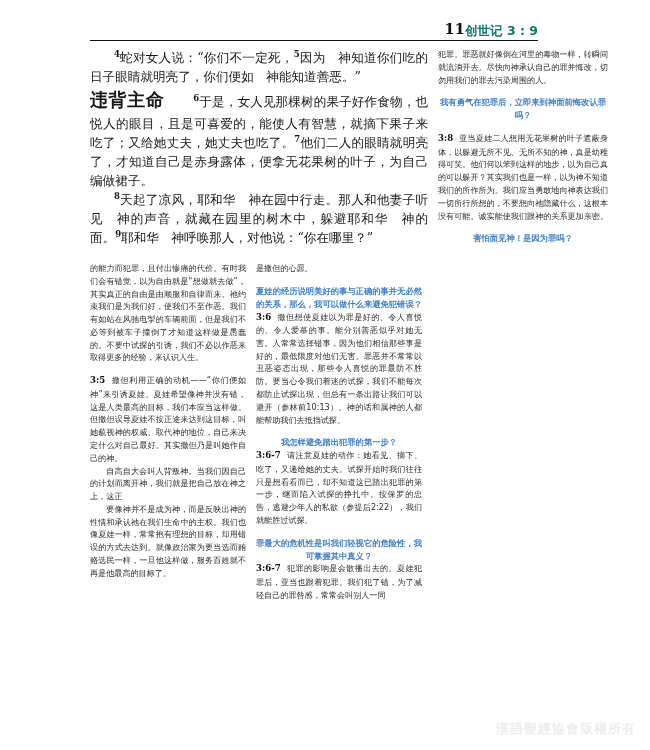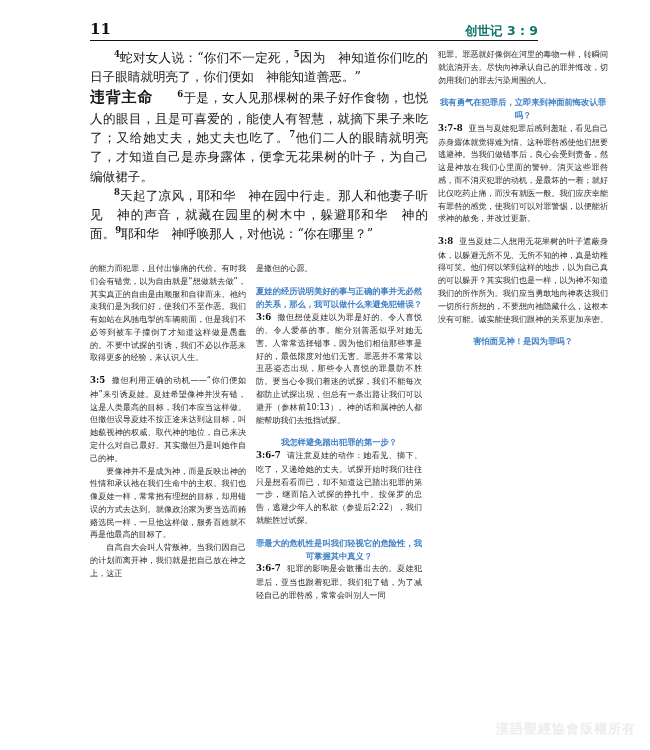--- a/index.html
+++ b/index.html
@@ -8,21 +8,21 @@
     background:#ffffff;
     font-family:"DejaVu Sans","Liberation Sans",sans-serif;
     position:relative;overflow:hidden;
     -webkit-font-smoothing:antialiased;
   }
   .page{position:absolute;left:0;top:0;width:650px;height:750px;}
 
   
   .header{
     position:absolute;left:90px;top:22px;width:448px;
-    display:flex;align-items:flex-end;justify-content:space-between;
+    display:flex;align-items:flex-end;justify-content:flex-end;
     padding-bottom:3px;border-bottom:1.6px solid #111;
   }
   .folio{
     font-family:"DejaVu Serif","Liberation Serif",serif;
     font-weight:bold;font-size:15px;color:#111;letter-spacing:0;
     line-height:1;
   }
   .running-head{
     font-family:"DejaVu Sans","Liberation Sans",sans-serif;
     font-weight:bold;font-size:12.5px;color:#0f766e;line-height:1;
@@ -32,21 +32,21 @@
   .scripture{
     position:absolute;left:90px;top:48px;width:338px;
     font-family:"DejaVu Serif","Liberation Serif",serif;
     font-size:12.6px;line-height:1.52;color:#17171a;
     text-align:justify;text-justify:inter-character;
   }
   .scripture p{margin:0;}
   .scripture .ind{text-indent:1.9em;}
   .vn{font-size:8.5px;vertical-align:super;font-weight:bold;line-height:0;}
   .sect-title{
-    font-weight:bold;font-size:15px;letter-spacing:.5px;
+    font-weight:bold;font-size:18px;letter-spacing:.5px;
     margin-right:1.6em;
   }
 
   
   .col{
     position:absolute;
     font-size:8.1px;line-height:1.58;color:#2b2b30;
     text-align:justify;text-justify:inter-character;
     font-family:"DejaVu Sans","Liberation Sans",sans-serif;
   }
@@ -92,42 +92,41 @@
 
     <p><span class="sect-title">违背主命</span><span class="vn">6</span><span>于是，女人见那棵树的果子好作食物，也悦人的眼目，且是可喜爱的，能使人有智慧，就摘下果子来吃了；又给她丈夫，她丈夫也吃了。</span><span class="vn">7</span><span>他们二人的眼睛就明亮了，才知道自己是赤身露体，便拿无花果树的叶子，为自己编做裙子。</span></p>
 
     <p class="ind"><span class="vn">8</span><span>天起了凉风，耶和华　神在园中行走。那人和他妻子听见　神的声音，就藏在园里的树木中，躲避耶和华　神的面。</span><span class="vn">9</span><span>耶和华　神呼唤那人，对他说：“你在哪里？”</span></p>
   </div>
 
   <div class="col" id="col1">
     <p>的能力而犯罪，且付出惨痛的代价。有时我们会有错觉，以为自由就是“想做就去做”，其实真正的自由是由顺服和自律而来。祂约束我们是为我们好，使我们不至作恶。我们有如站在风驰电掣的车辆前面，但是我们不必等到被车子撞倒了才知道这样做是愚蠢的。不要中试探的引诱，我们不必以作恶来取得更多的经验，来认识人生。</p>
     <div class="gap"></div>
     <p class="ansblock"><span class="vref">3:5</span><span>撒但利用正确的动机——“你们便如神”来引诱夏娃。夏娃希望像神并没有错，这是人类最高的目标，我们本应当这样做。但撒但误导夏娃不按正途来达到这目标，叫她藐视神的权威、取代神的地位，自己来决定什么对自己最好。其实撒但乃是叫她作自己的神。</span></p>
+    <p class="indent">自高自大会叫人背叛神。当我们因自己的计划而离开神，我们就是把自己放在神之上，这正</p>
     <p class="indent">要像神并不是成为神，而是反映出神的性情和承认祂在我们生命中的主权。我们也像夏娃一样，常常抱有理想的目标，却用错误的方式去达到。就像政治家为要当选而贿赂选民一样，一旦他这样做，服务百姓就不再是他最高的目标了。</p>
-    <p class="indent">自高自大会叫人背叛神。当我们因自己的计划而离开神，我们就是把自己放在神之上，这正</p>
   </div>
 
   <div class="col" id="col2">
     <p>是撒但的心愿。</p>
     <div class="gap"></div>
     <p class="q-head">夏娃的经历说明美好的事与正确的事并无必然的关系，那么，我可以做什么来避免犯错误？</p>
     <p class="ansblock"><span class="vref">3:6</span><span>撒但想使夏娃以为罪是好的、令人喜悦的、令人爱慕的事。能分别善恶似乎对她无害。人常常选择错事，因为他们相信那些事是好的，最低限度对他们无害。罪恶并不常常以丑恶姿态出现，那些令人喜悦的罪最防不胜防。要当心令我们着迷的试探，我们不能每次都防止试探出现，但总有一条出路让我们可以避开（参林前10:13）。神的话和属神的人都能帮助我们去抵挡试探。</span></p>
     <div class="gap"></div>
     <p class="q-head">我怎样避免踏出犯罪的第一步？</p>
     <p class="ansblock"><span class="vref">3:6-7</span><span>请注意夏娃的动作：她看见、摘下、吃了，又递给她的丈夫。试探开始时我们往往只是想看看而已，却不知道这已踏出犯罪的第一步，继而陷入试探的挣扎中。按保罗的忠告，逃避少年人的私欲（参提后2:22），我们就能胜过试探。</span></p>
     <div class="gap"></div>
     <p class="q-head">罪最大的危机性是叫我们轻视它的危险性，我可掌握其中真义？</p>
     <p class="ansblock"><span class="vref">3:6-7</span><span>犯罪的影响是会散播出去的。夏娃犯罪后，亚当也跟着犯罪。我们犯了错，为了减轻自己的罪咎感，常常会叫别人一同</span></p>
   </div>
 
   <div class="col" id="col3">
     <p>犯罪。罪恶就好像倒在河里的毒物一样，转瞬间就流消开去。尽快向神承认自己的罪并悔改，切勿用我们的罪去污染周围的人。</p>
     <div class="gap"></div>
     <p class="q-head">我有勇气在犯罪后，立即来到神面前悔改认罪吗？</p>
-    <p class="ansblock"><span class="vref">3:7-8</span><span>亚当与夏娃犯罪后感到羞耻，看见自己赤身露体就觉得难为情。这种罪咎感使他们想要逃避神。当我们做错事后，良心会受到责备，然这是神放在我们心里面的警钟。消灭这些罪咎感，而不消灭犯罪的动机，是最坏的一着；就好比仅吃药止痛，而没有就医一般。我们应庆幸能有罪咎的感觉，使我们可以对罪警惕，以便能祈求神的赦免，并改过更新。</span></p>
     <div class="gap"></div>
     <p class="ansblock"><span class="vref">3:8</span><span>亚当夏娃二人想用无花果树的叶子遮蔽身体，以躲避无所不见、无所不知的神，真是幼稚得可笑。他们何以笨到这样的地步，以为自己真的可以躲开？其实我们也是一样，以为神不知道我们的所作所为。我们应当勇敢地向神表达我们一切所行所想的，不要想向祂隐藏什么，这根本没有可能。诚实能使我们跟神的关系更加亲密。</span></p>
     <div class="gap"></div>
     <p class="q-head">害怕面见神！是因为罪吗？</p>
   </div>
 
   <div class="watermark">漢語聖經協會版權所有</div>
 
 </div>
 

